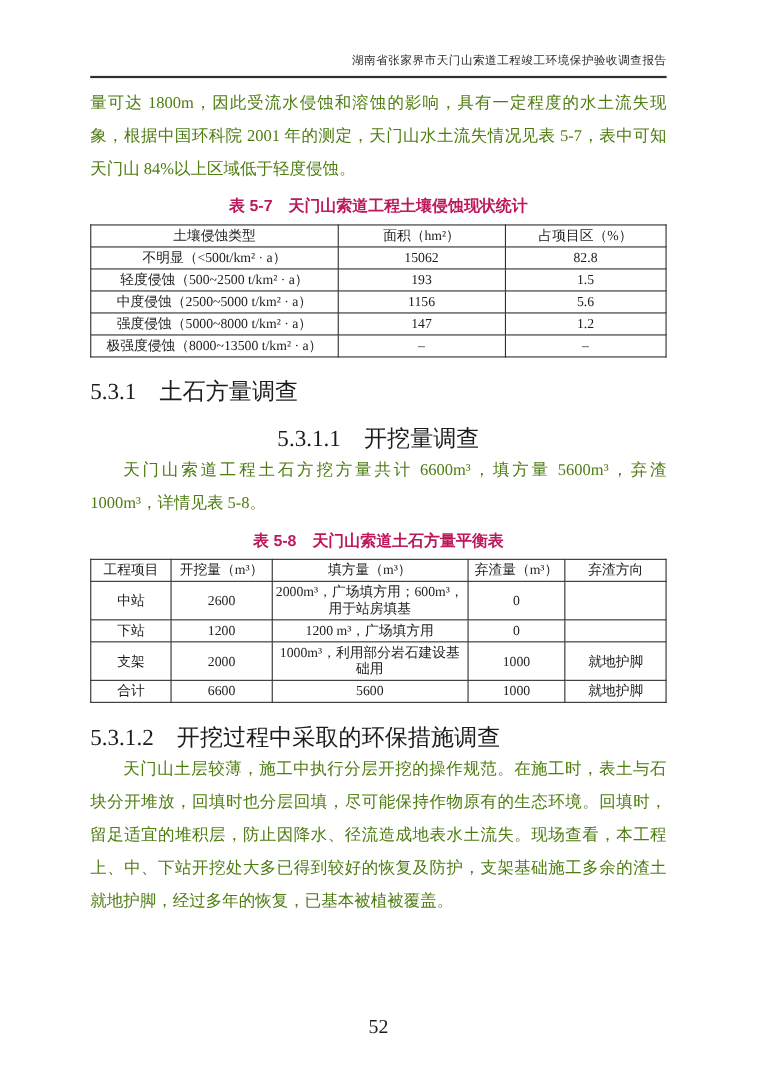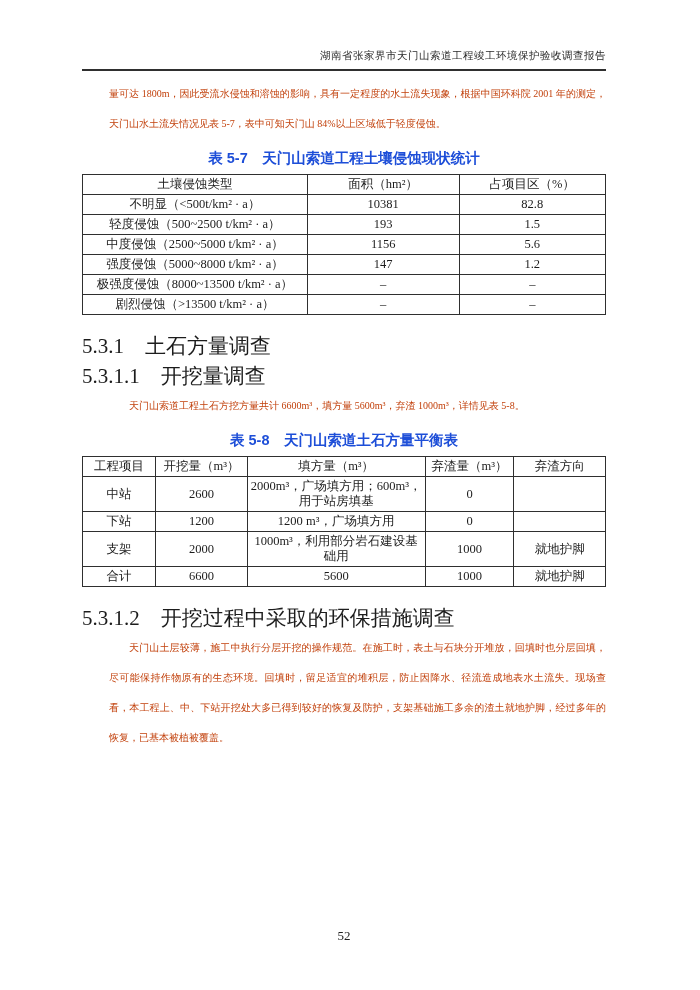--- a/index.html
+++ b/index.html
@@ -19,37 +19,36 @@
   .header {
     text-align: right;
     font-size: 10.5px;
     line-height: 15px;
     letter-spacing: 0.5px;
     color: #2a2a2a;
     padding-bottom: 6px;
     border-bottom: 2px solid #2f2f2f;
   }
   .body-text {
-    font-size: 10px;
+    font-size: 15px;
     line-height: 30px;
     text-align: justify;
-    color: #c2410c;
-    margin-left: 27px;
+    color: #4d7c0f;
   }
   .indent { text-indent: 2em; }
   .first-para { margin-top: 8px; }
   .caption {
     margin-top: 10px;
     text-align: center;
     font-family: "Liberation Sans", "DejaVu Sans", sans-serif;
     font-weight: bold;
     font-size: 14.5px;
     line-height: 19px;
     white-space: pre-wrap;
-    color: #1d4ed8;
+    color: #be185d;
   }
   table {
     width: 100%;
     margin-top: 6px;
     border-collapse: collapse;
     table-layout: fixed;
   }
   th, td {
     border: 1px solid #2f2f2f;
     font-weight: normal;
@@ -71,27 +70,27 @@
   .t58 col:nth-child(3) { width: 34%; }
   .t58 col:nth-child(4) { width: 17%; }
   .t58 col:nth-child(5) { width: 17.5%; }
   .sec-heading {
     font-size: 21px;
     line-height: 30px;
     font-weight: normal;
     white-space: pre-wrap;
     margin-top: 16px;
   }
-  .sec-heading.tight { margin-top: 0; }
+  .sec-heading.tight { margin-top: 12px; text-align: center; }
   .page-number {
     position: absolute;
     left: 0; right: 0;
     bottom: 46px;
     text-align: center;
-    font-size: 13px;
+    font-size: 18px;
     color: #1c1c1c;
     margin-top: 30px;
   }
 </style>
 </head>
 <body>
 
 <div class="page">
 
   <div class="header">
@@ -111,45 +110,40 @@
     <thead>
       <tr>
         <th>土壤侵蚀类型</th>
         <th>面积（hm²）</th>
         <th>占项目区（%）</th>
       </tr>
     </thead>
     <tbody>
       <tr>
         <td>不明显（&lt;500t/km² · a）</td>
-        <td>10381</td>
+        <td>15062</td>
         <td>82.8</td>
       </tr>
       <tr>
         <td>轻度侵蚀（500~2500 t/km² · a）</td>
         <td>193</td>
         <td>1.5</td>
       </tr>
       <tr>
         <td>中度侵蚀（2500~5000 t/km² · a）</td>
         <td>1156</td>
         <td>5.6</td>
       </tr>
       <tr>
         <td>强度侵蚀（5000~8000 t/km² · a）</td>
         <td>147</td>
         <td>1.2</td>
       </tr>
       <tr>
         <td>极强度侵蚀（8000~13500 t/km² · a）</td>
-        <td>–</td>
-        <td>–</td>
-      </tr>
-      <tr>
-        <td>剧烈侵蚀（&gt;13500 t/km² · a）</td>
         <td>–</td>
         <td>–</td>
       </tr>
     </tbody>
   </table>
 
   <h3 class="sec-heading">5.3.1　土石方量调查</h3>
 
   <h3 class="sec-heading tight">5.3.1.1　开挖量调查</h3>
   <p class="body-text indent">天门山索道工程土石方挖方量共计 6600m³，填方量 5600m³，弃渣 1000m³，详情见表 5-8。</p>

